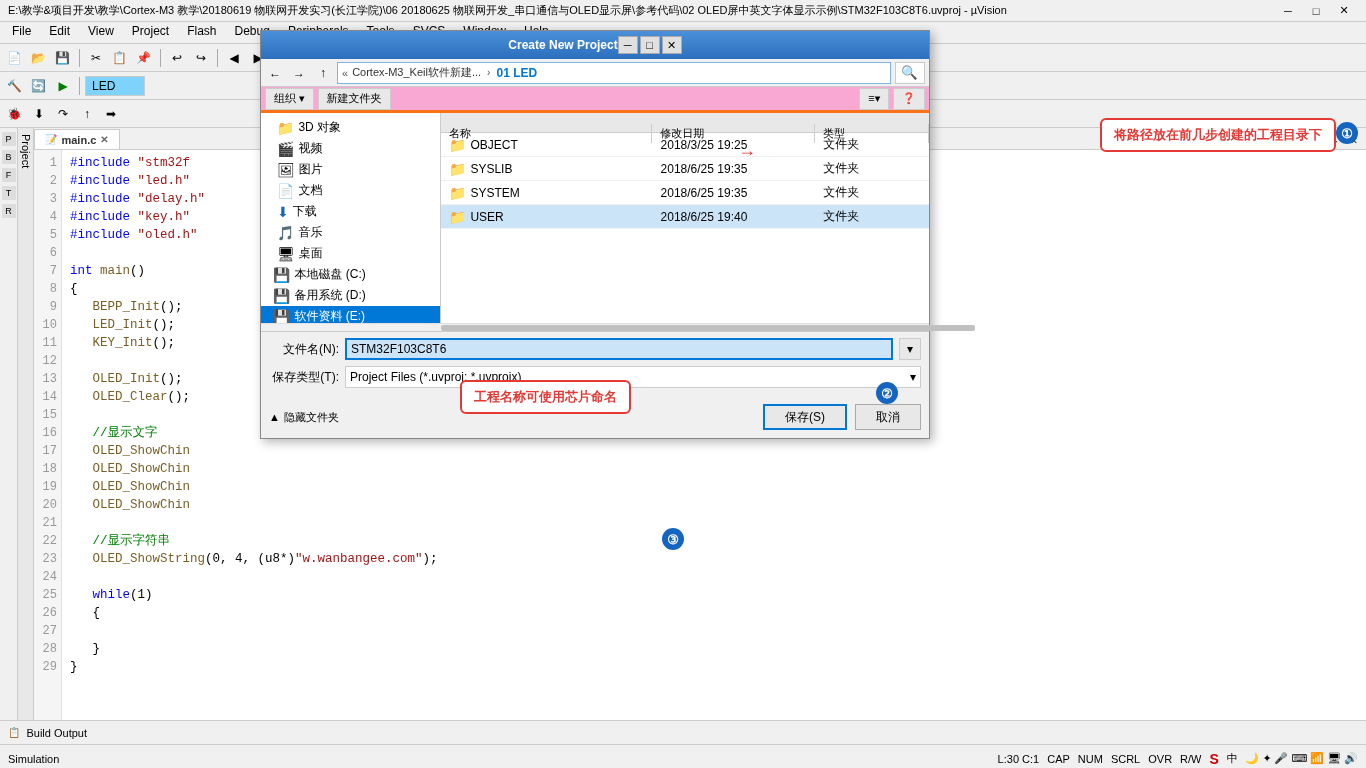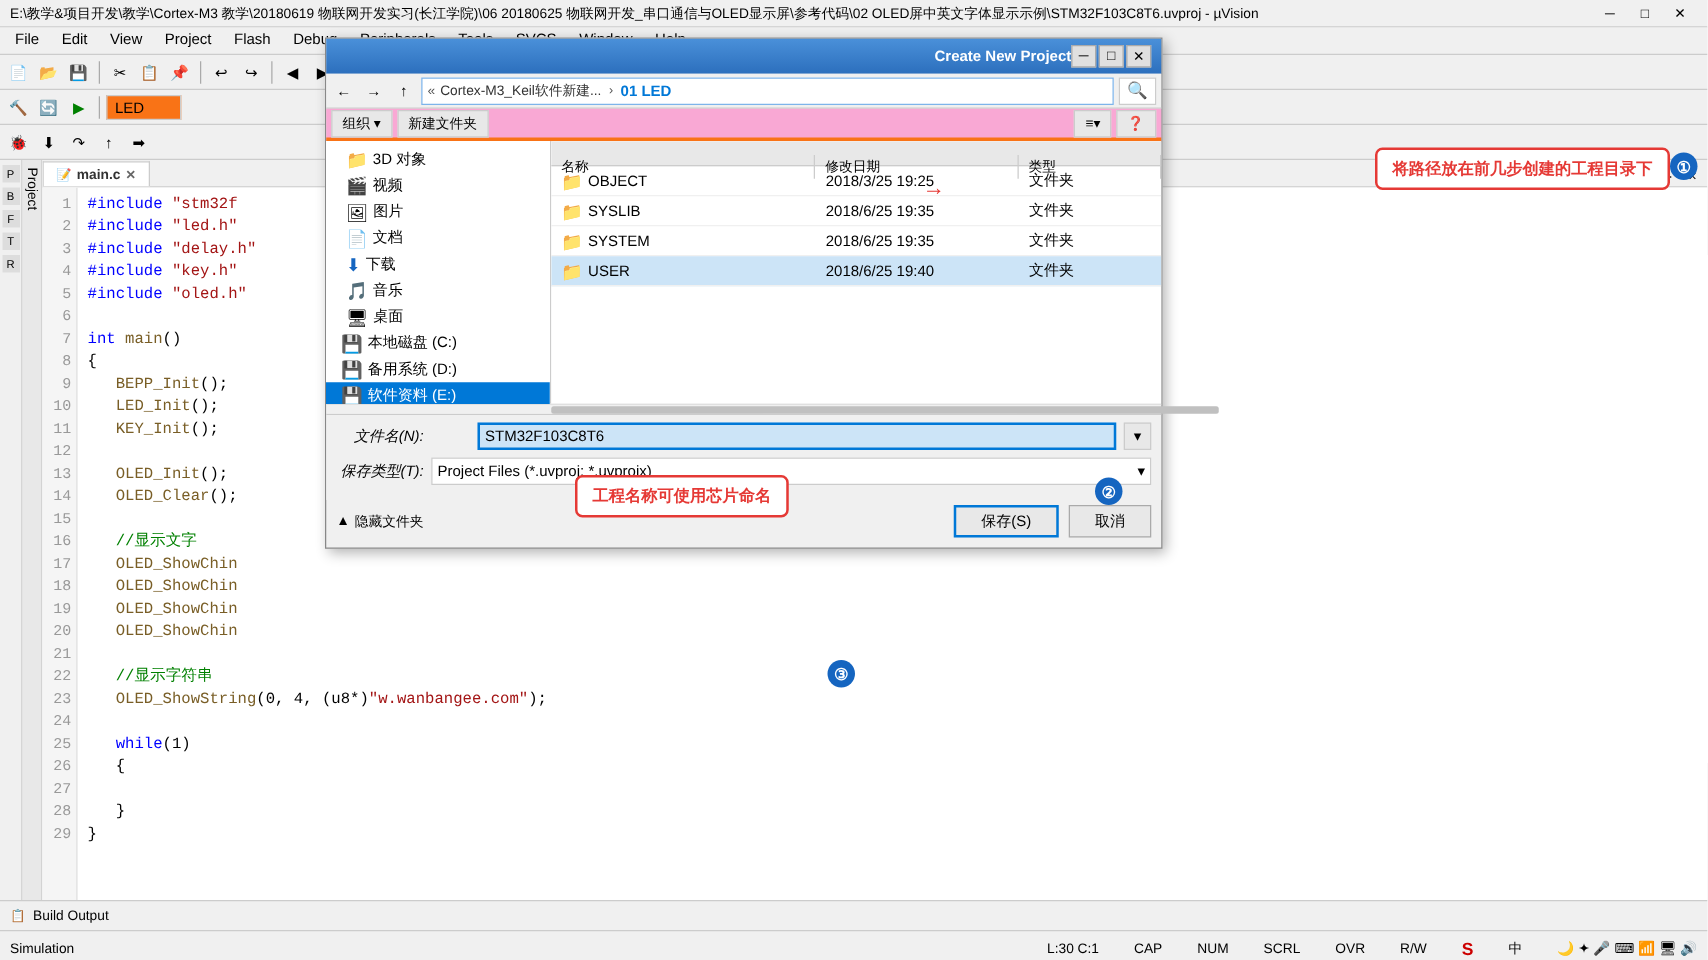--- a/index.html
+++ b/index.html
@@ -49,21 +49,21 @@
       border: 1px solid transparent;
       background: transparent;
       cursor: pointer;
       display: flex; align-items: center; justify-content: center;
       font-size: 12px;
     }
     .toolbar-sep { width: 1px; height: 18px; background: #aaa; margin: 0 3px; }
     .toolbar-text {
       font-size: 12px; padding: 2px 6px;
       border: 1px solid #ccc;
-      background: #f97316;
+      background: #7dd3fc;
       min-width: 60px;
     }
 
     
     #main-layout {
       display: flex;
       height: calc(768px - 22px - 22px - 28px - 28px - 28px - 24px - 24px);
       position: relative;
     }
 
@@ -181,41 +181,41 @@
       border-top: 1px solid #ccc;
       display: flex;
       align-items: center;
       padding: 0 8px;
       font-size: 11px;
       justify-content: space-between;
     }
     #statusbar-right {
       display: flex;
       align-items: center;
-      gap: 28px;
+      gap: 8px;
     }
 
     
     #dialog {
       position: absolute;
       top: 30px;
       left: 260px;
       width: 670px;
       background: #f0f0f0;
       border: 1px solid #888;
       box-shadow: 3px 3px 10px rgba(0,0,0,0.3);
       z-index: 200;
     }
     #dialog-titlebar {
       background: linear-gradient(to bottom, #4a90d9, #2c6fbd);
       color: white;
       height: 28px;
       display: flex;
       align-items: center;
-      justify-content: flex-end;
+      justify-content: center;
       padding: 0 8px;
       font-size: 12px;
       font-weight: bold;
     }
     #dialog-titlebar-buttons {
       display: flex; gap: 2px;
     }
     .dlg-btn {
       width: 20px; height: 18px;
       background: #e0e0e0;
@@ -341,21 +341,20 @@
     .form-row {
       display: flex;
       align-items: center;
       margin-bottom: 6px;
       gap: 6px;
     }
     .form-label {
       width: 70px;
       font-size: 12px;
       text-align: right;
-      font-style: italic;
     }
     .form-input {
       flex: 1;
       height: 22px;
       border: 1px solid #7eb4ea;
       padding: 0 4px;
       font-size: 12px;
       background: white;
     }
     .form-combo {
@@ -711,21 +710,21 @@
     </div>
   </div>
 
   <div style="height:8px; background:#f0f0f0; border-top:1px solid #e0e0e0; position:relative;">
     <div style="height:6px; margin:1px; background:#c0c0c0; border-radius:2px; width:80%; margin-left:180px;"></div>
   </div>
 
   <div id="dialog-bottom">
     <div class="form-row">
       <span class="form-label">文件名(N):</span>
-      <input type="text" class="form-input" value="STM32F103C8T6" style="flex: 1 1 0%; background: rgb(204, 228, 247); color: rgb(0, 0, 0); border: 2px solid rgb(0, 120, 215); margin-left: 37px;">
+      <input type="text" class="form-input" value="STM32F103C8T6" style="flex: 1 1 0%; background: rgb(204, 228, 247); color: rgb(0, 0, 0); border: 2px solid rgb(0, 120, 215);">
       <div style="width:22px; height:22px; border:1px solid #ccc; background:#e8e8e8; cursor:pointer; display:flex; align-items:center; justify-content:center;">▾</div>
     </div>
     <div class="form-row">
       <span class="form-label">保存类型(T):</span>
       <div class="form-combo" style="flex:1;">
         <span>Project Files (*.uvproj; *.uvprojx)</span>
         <span>▾</span>
       </div>
     </div>
   </div>

